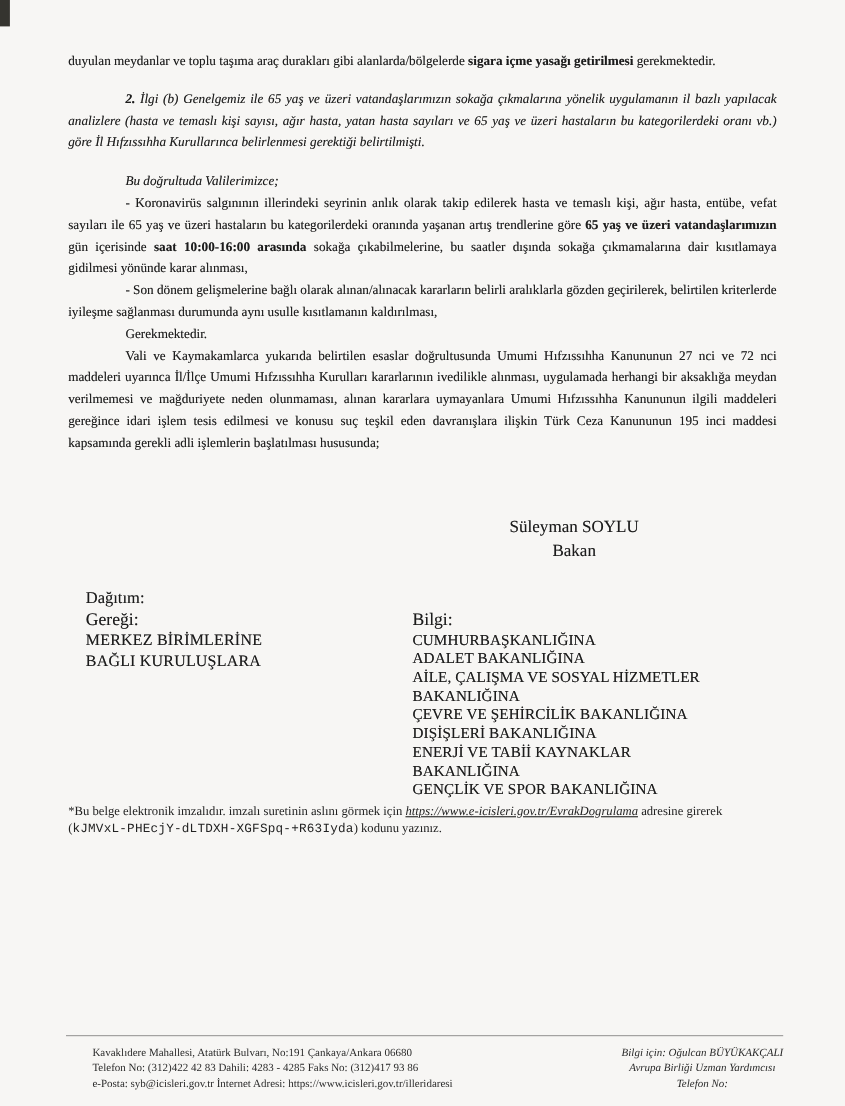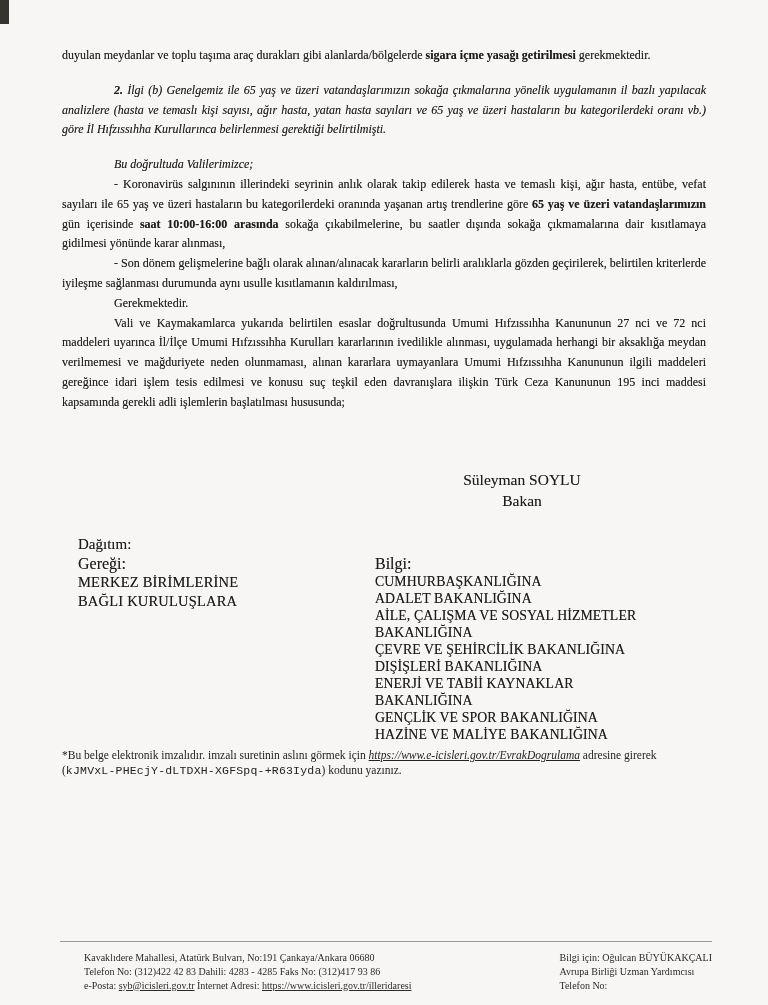--- a/index.html
+++ b/index.html
@@ -81,24 +81,23 @@
     left: 60px; right: 56px; top: 941px;
     border-top: 1px solid #9a9a98;
     padding-top: 9px;
     display: flex;
     justify-content: space-between;
     font-size: 10px;
     line-height: 13.8px;
     color: #2a2a2a;
   }
   .footer-left { padding-left: 24px; }
-  .footer-right { text-align: left; }
+  .footer-right { text-align: center; font-style: italic; }
   .footer a, .footer .flink {
     color: #2a2a2a;
-    text-decoration: underline;
     cursor: pointer;
   }
 </style>
 </head>
 <body>
 
 <div class="scan-artifact"></div>
 
 <div class="page">
 
@@ -134,21 +133,20 @@
       </div>
       <div class="col-bilgi">
         <div class="col-label">Bilgi:</div>
         <div class="dist-item">CUMHURBAŞKANLIĞINA</div>
         <div class="dist-item">ADALET BAKANLIĞINA</div>
         <div class="dist-item">AİLE, ÇALIŞMA VE SOSYAL HİZMETLER BAKANLIĞINA</div>
         <div class="dist-item">ÇEVRE VE ŞEHİRCİLİK BAKANLIĞINA</div>
         <div class="dist-item">DIŞİŞLERİ BAKANLIĞINA</div>
         <div class="dist-item">ENERJİ VE TABİİ KAYNAKLAR BAKANLIĞINA</div>
         <div class="dist-item">GENÇLİK VE SPOR BAKANLIĞINA</div>
-        <div class="dist-item">HAZİNE VE MALİYE BAKANLIĞINA</div>
       </div>
     </div>
   </div>
 
   <div class="esign-note"><span>*Bu belge elektronik imzalıdır. imzalı suretinin aslını görmek için </span><span class="vlink">https://www.e-icisleri.gov.tr/EvrakDogrulama</span><span> adresine girerek (</span><span class="vcode">kJMVxL-PHEcjY-dLTDXH-XGFSpq-+R63Iyda</span><span>) kodunu yazınız.</span></div>
 
 </div>
 
 <div class="footer">
   <div class="footer-left">

